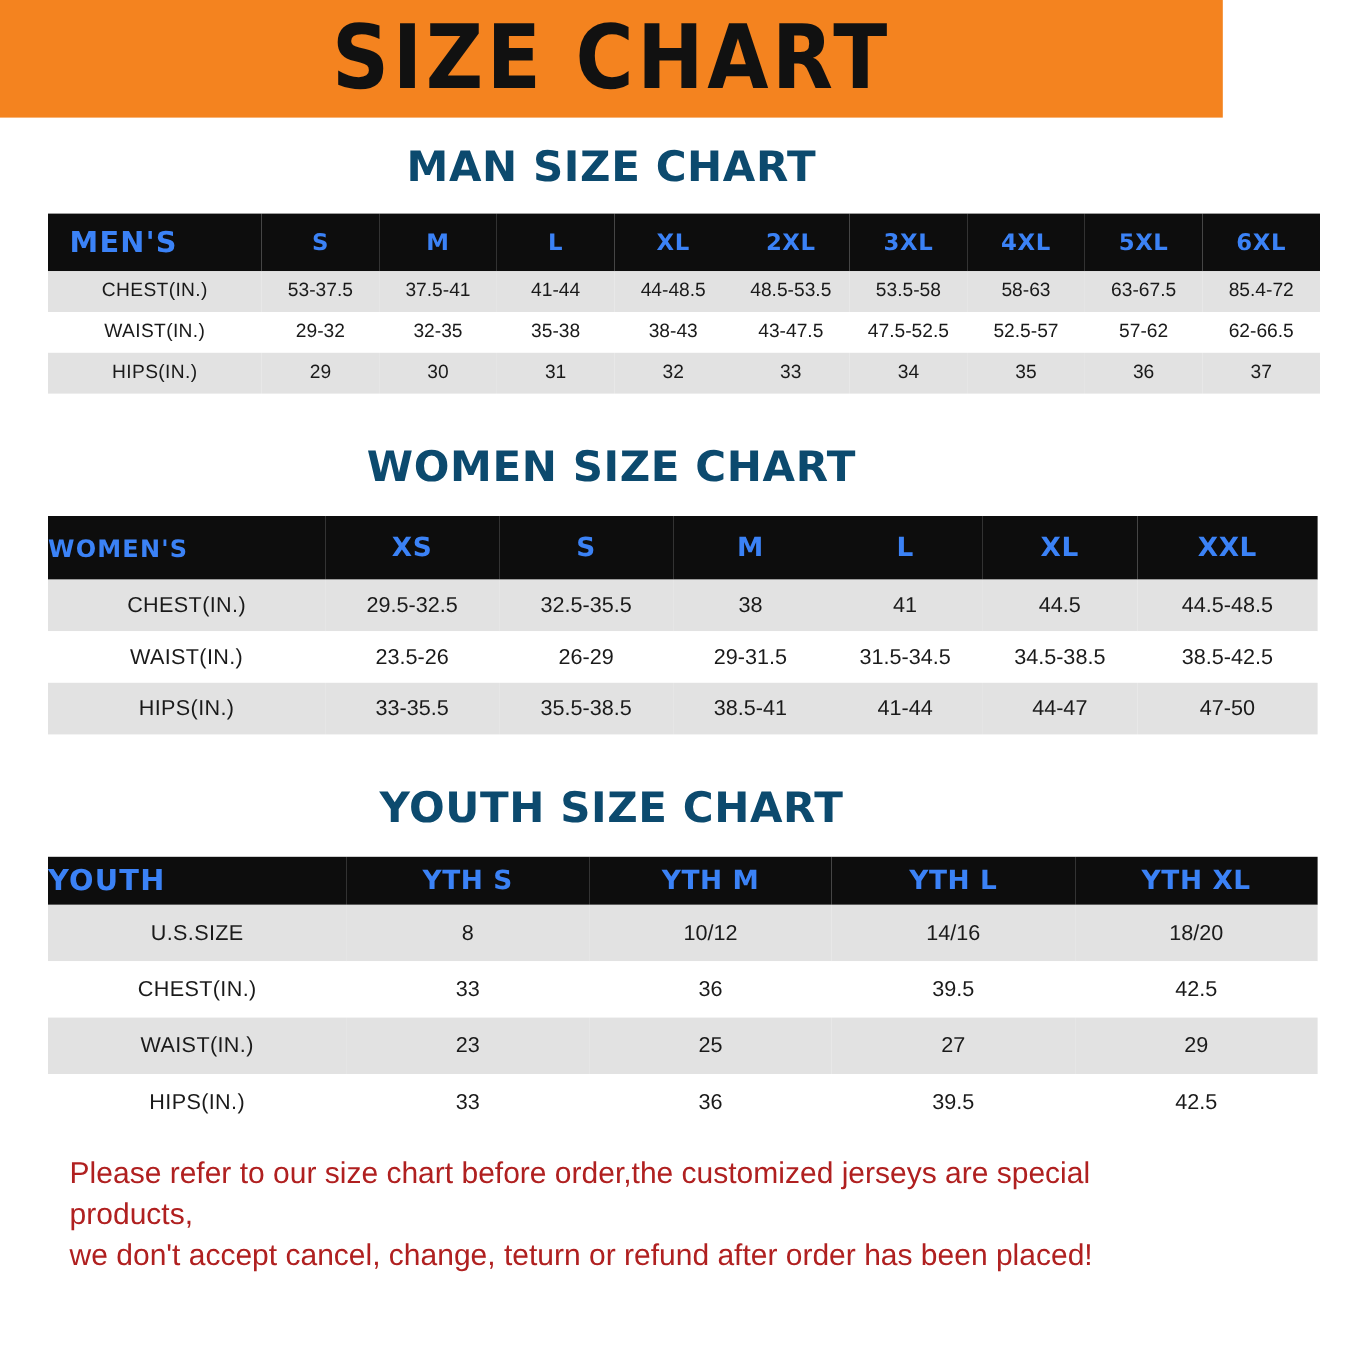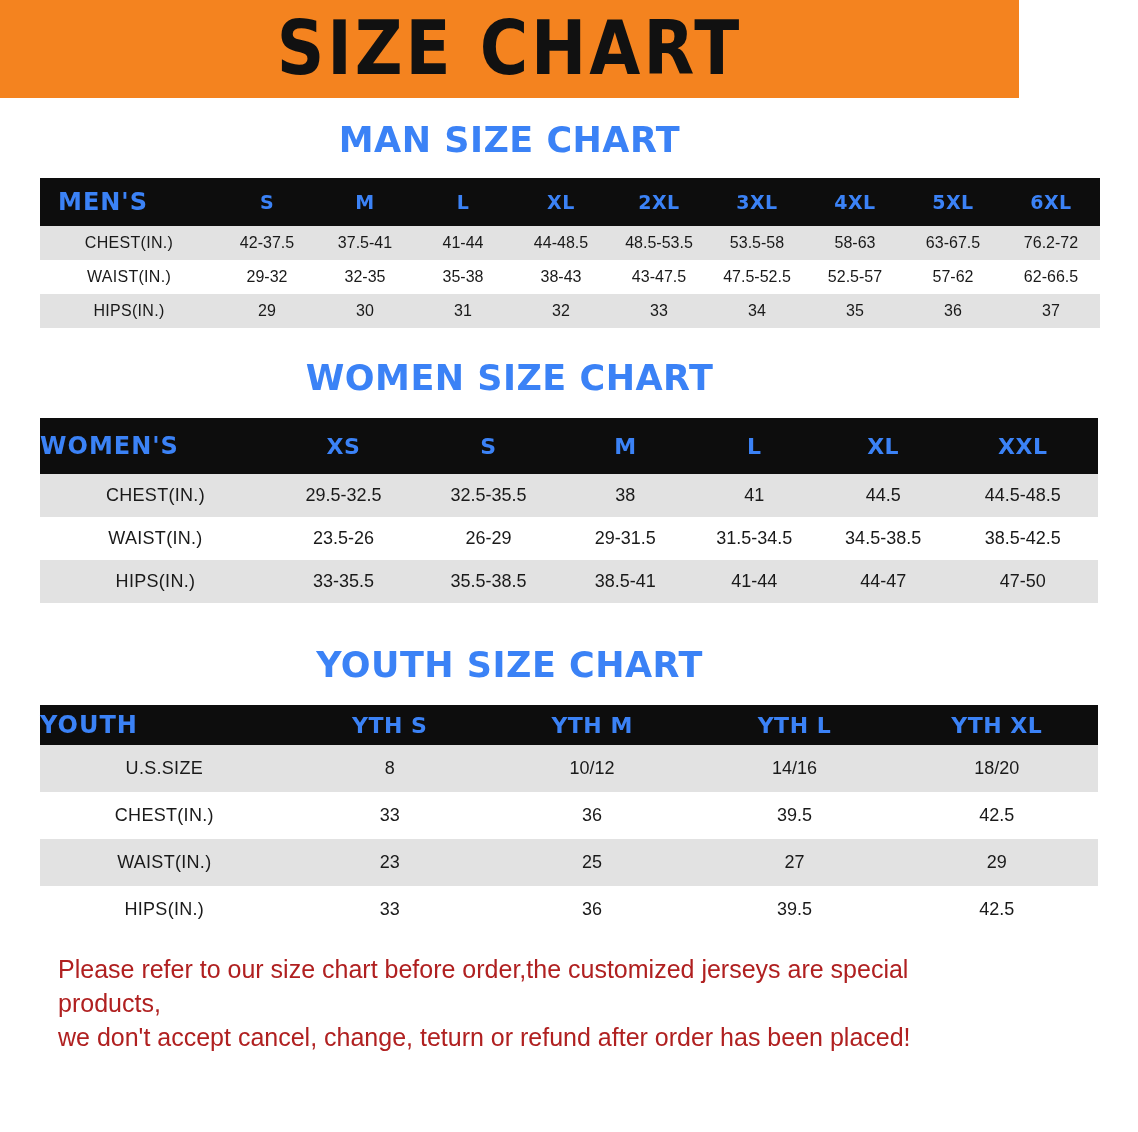--- a/index.html
+++ b/index.html
@@ -38,24 +38,24 @@
     line-height: 1;
     transform: scaleY(1.12);
   }
   
   .section-title {
     text-align: center;
     font-family: "DejaVu Sans", sans-serif;
     font-weight: bold;
     font-size: 35px;
     letter-spacing: 0.5px;
-    color: #3b82f6;
+    color: #0c4a6e;
   }
   #man-title { margin-top: 22px; }
-  #women-title { margin-top: 30px; }
+  #women-title { margin-top: 42px; }
   #youth-title { margin-top: 42px; }
 
   
   .table-wrap {
     margin: 0 40px;
   }
   table {
     width: 1058px;
     border-collapse: collapse;
     table-layout: fixed;
@@ -93,21 +93,21 @@
 
   
   #men-table { margin-top: 18px; }
   #men-table thead th { font-size: 19px; }
   #men-table thead th.rowhead { font-size: 24px; }
   #men-table tbody td { font-size: 16px; padding: 8px 0; }
 
   
   #women-table { margin-top: 20px; }
   #women-table thead th { font-size: 22px; padding: 14px 0; }
-  #women-table thead th.rowhead { font-size: 24px; }
+  #women-table thead th.rowhead { font-size: 20px; }
   #women-table tbody td { font-size: 18px; padding: 11px 0; }
 
   
   #youth-table { margin-top: 20px; }
   #youth-table thead th { font-size: 22px; padding: 6px 0; }
   #youth-table thead th.rowhead { font-size: 24px; }
   #youth-table tbody td { font-size: 18px; padding: 13px 0; }
 
   
   .note {
@@ -153,29 +153,29 @@
           <th>2XL</th>
           <th>3XL</th>
           <th>4XL</th>
           <th>5XL</th>
           <th>6XL</th>
         </tr>
       </thead>
       <tbody>
         <tr class="shade">
           <td class="rowlabel">CHEST(IN.)</td>
-          <td>42-37.5</td>
+          <td>53-37.5</td>
           <td>37.5-41</td>
           <td>41-44</td>
           <td>44-48.5</td>
           <td>48.5-53.5</td>
           <td>53.5-58</td>
           <td>58-63</td>
           <td>63-67.5</td>
-          <td>76.2-72</td>
+          <td>85.4-72</td>
         </tr>
         <tr class="plain">
           <td class="rowlabel">WAIST(IN.)</td>
           <td>29-32</td>
           <td>32-35</td>
           <td>35-38</td>
           <td>38-43</td>
           <td>43-47.5</td>
           <td>47.5-52.5</td>
           <td>52.5-57</td>

